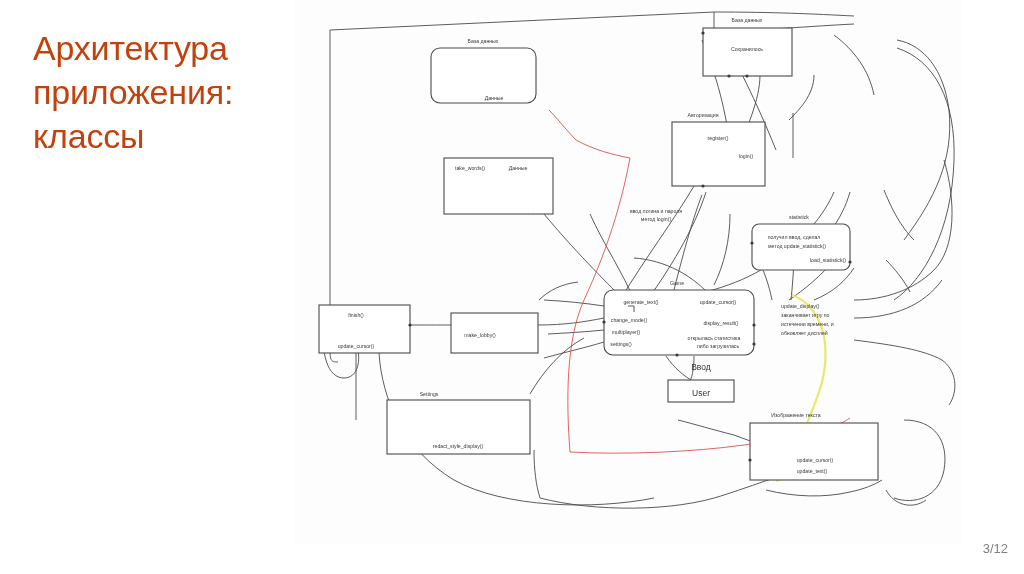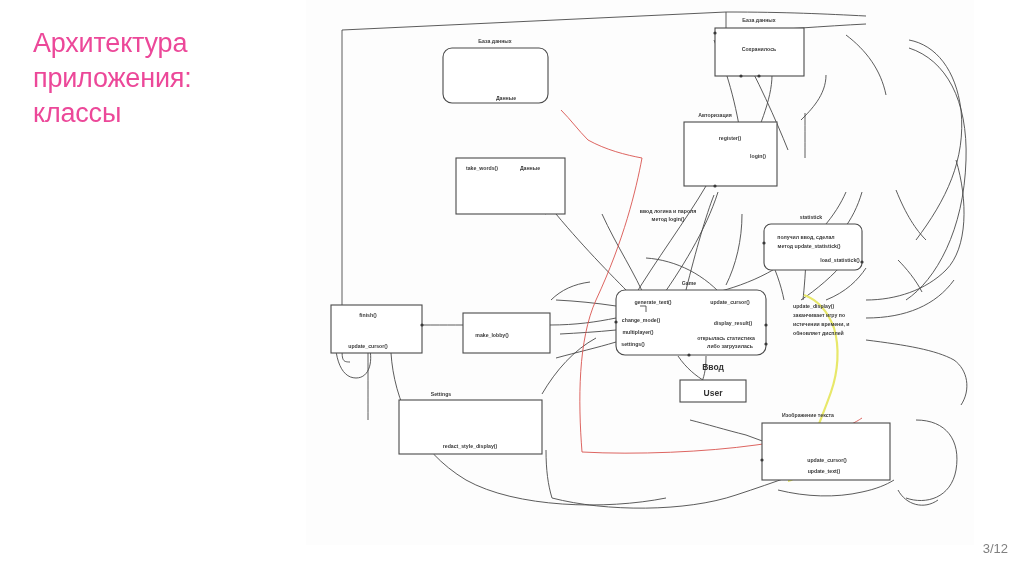--- a/index.html
+++ b/index.html
@@ -10,36 +10,35 @@
     overflow:hidden;
     position:relative;
   }
   #slide{position:absolute;inset:0;background:#ffffff;}
 
   
   #title{
     position:absolute;
     left:33px; top:26px;
     width:250px;
-    font-size:27px;
+    font-size:34px;
     line-height:1.30;
-    color:#ec4899;
+    color:#c2410c;
     font-weight:400;
     letter-spacing:-0.2px;
     white-space:pre-line;
   }
 
   
   #panel{
     position:absolute;
-    left:306px; top:0px;
+    left:294px; top:0px;
     width:668px; height:545px;
     background:#ef4444;
     overflow:hidden;
-    font-weight:bold;
   }
   #panel-inner{
     position:absolute;
     left:0; top:0;
     width:668px;height:545px;
   }
   #diagram{display:block;}
 
   
   #pagenum{

